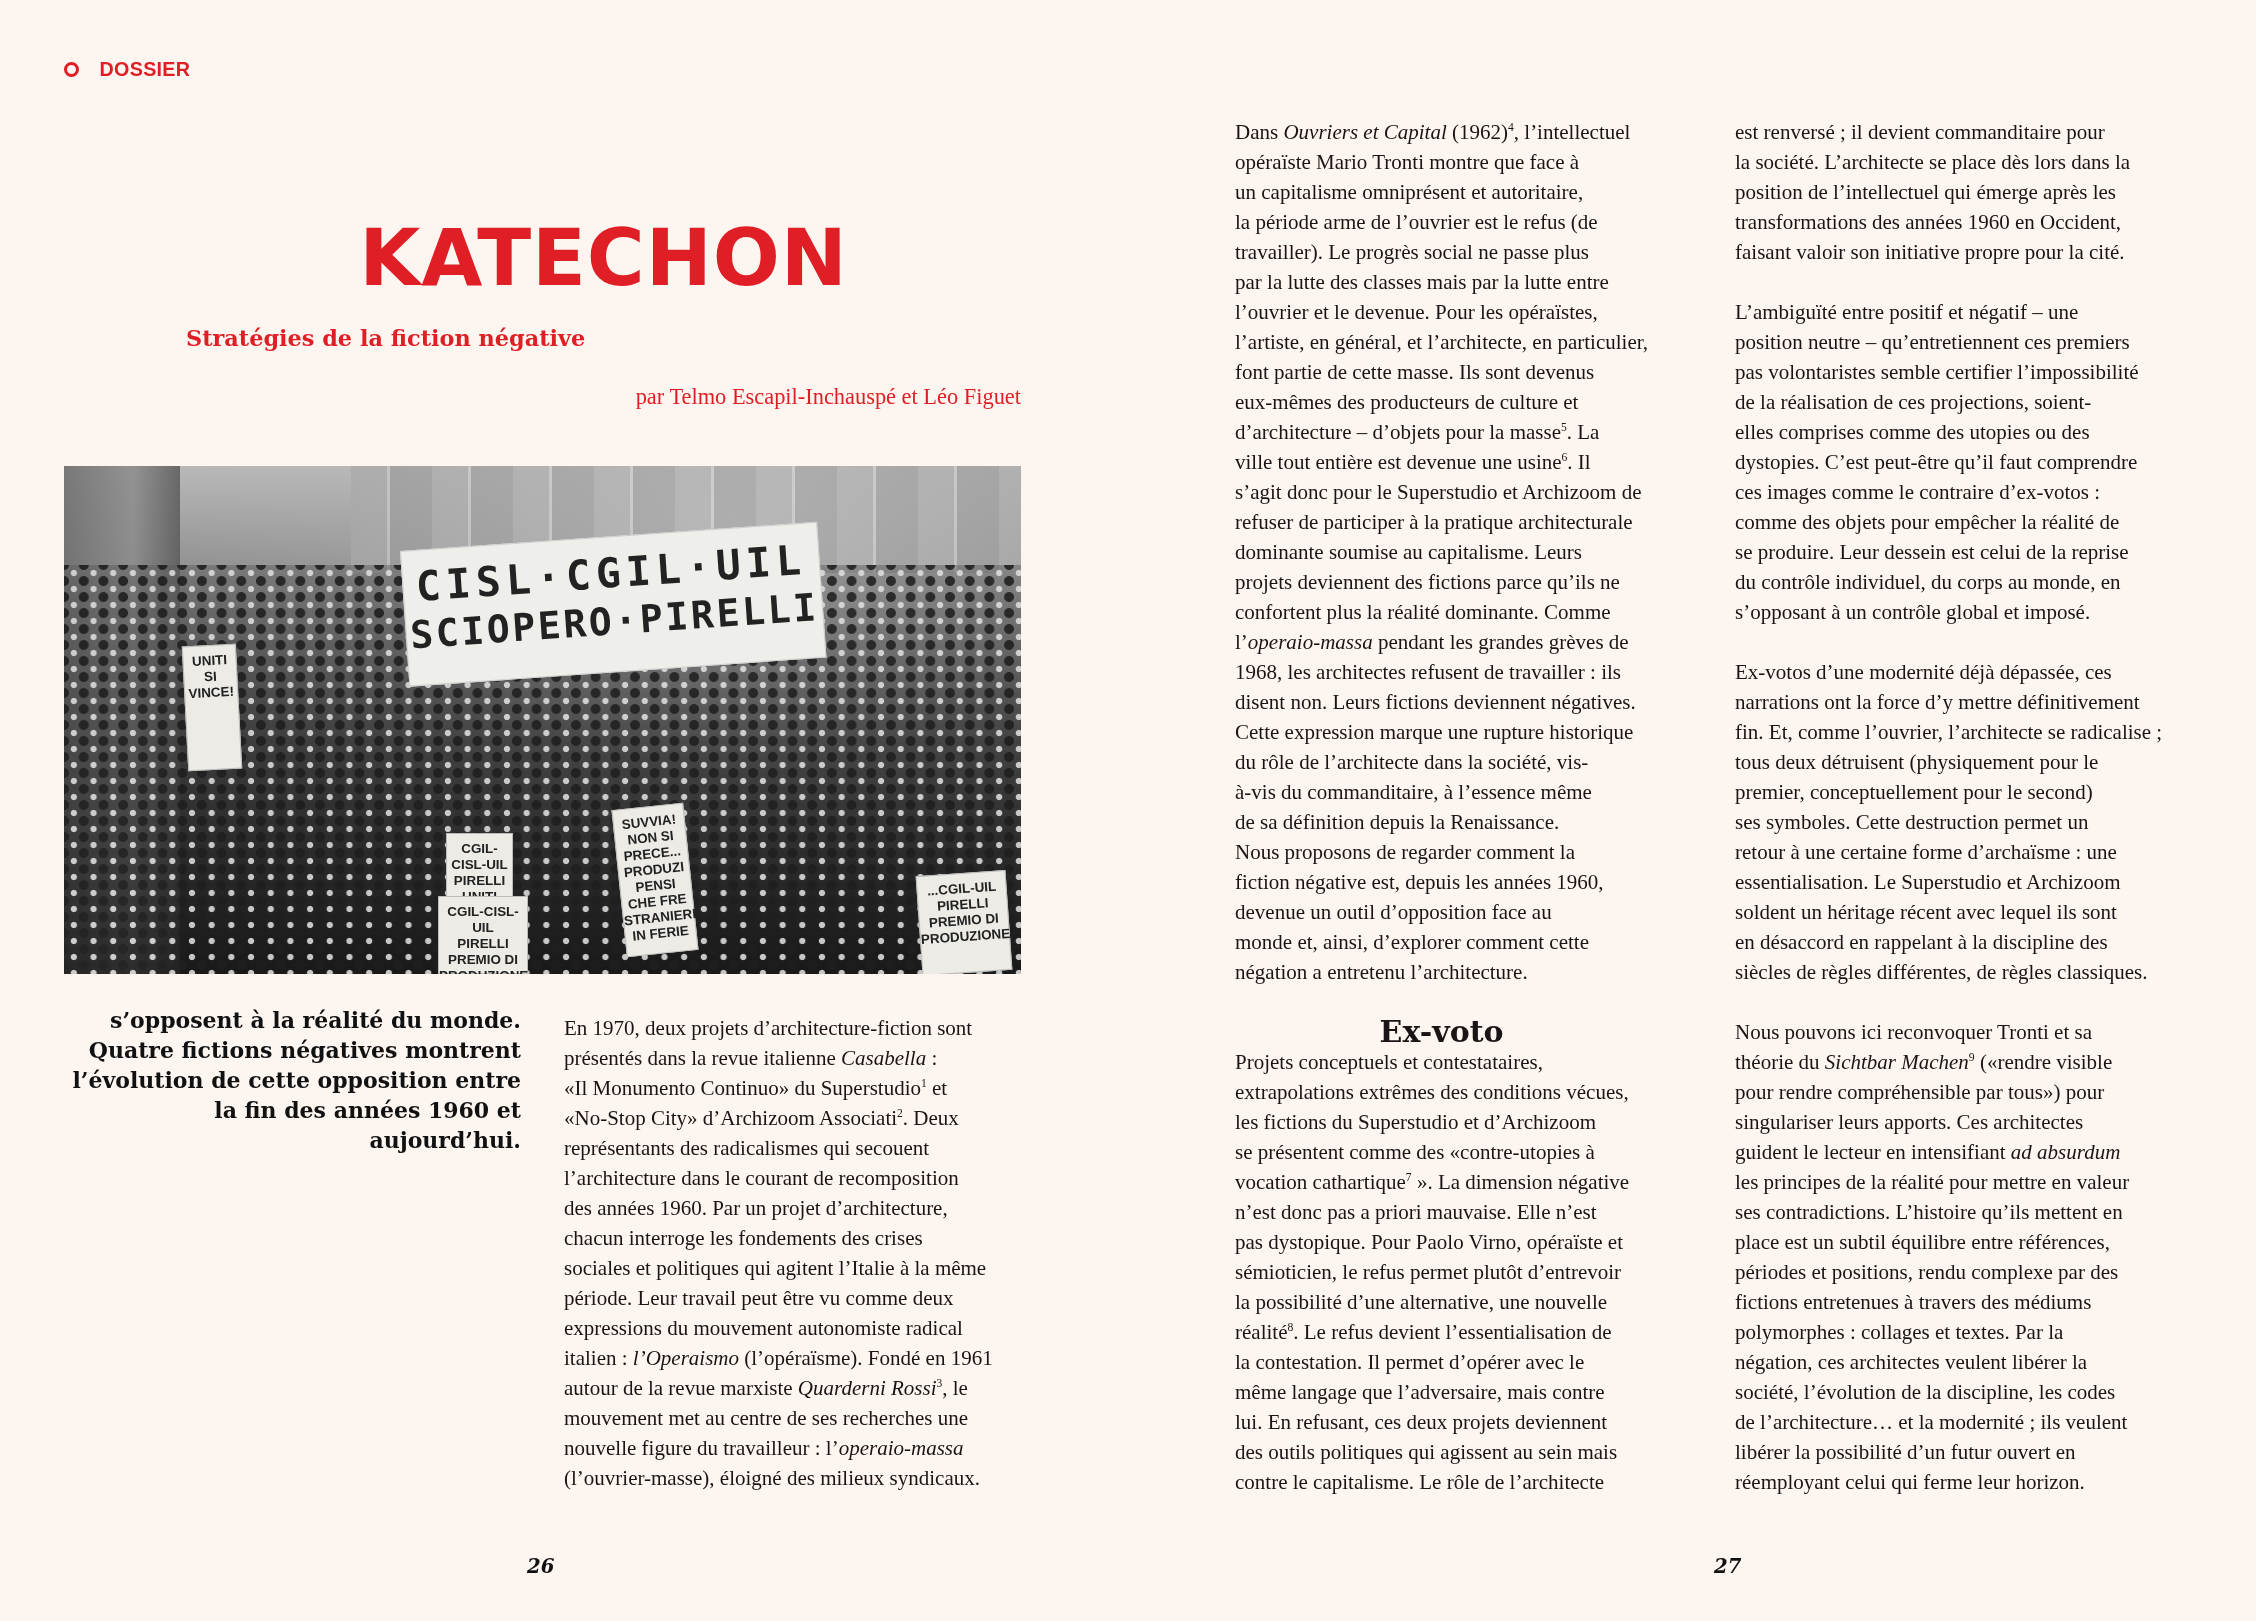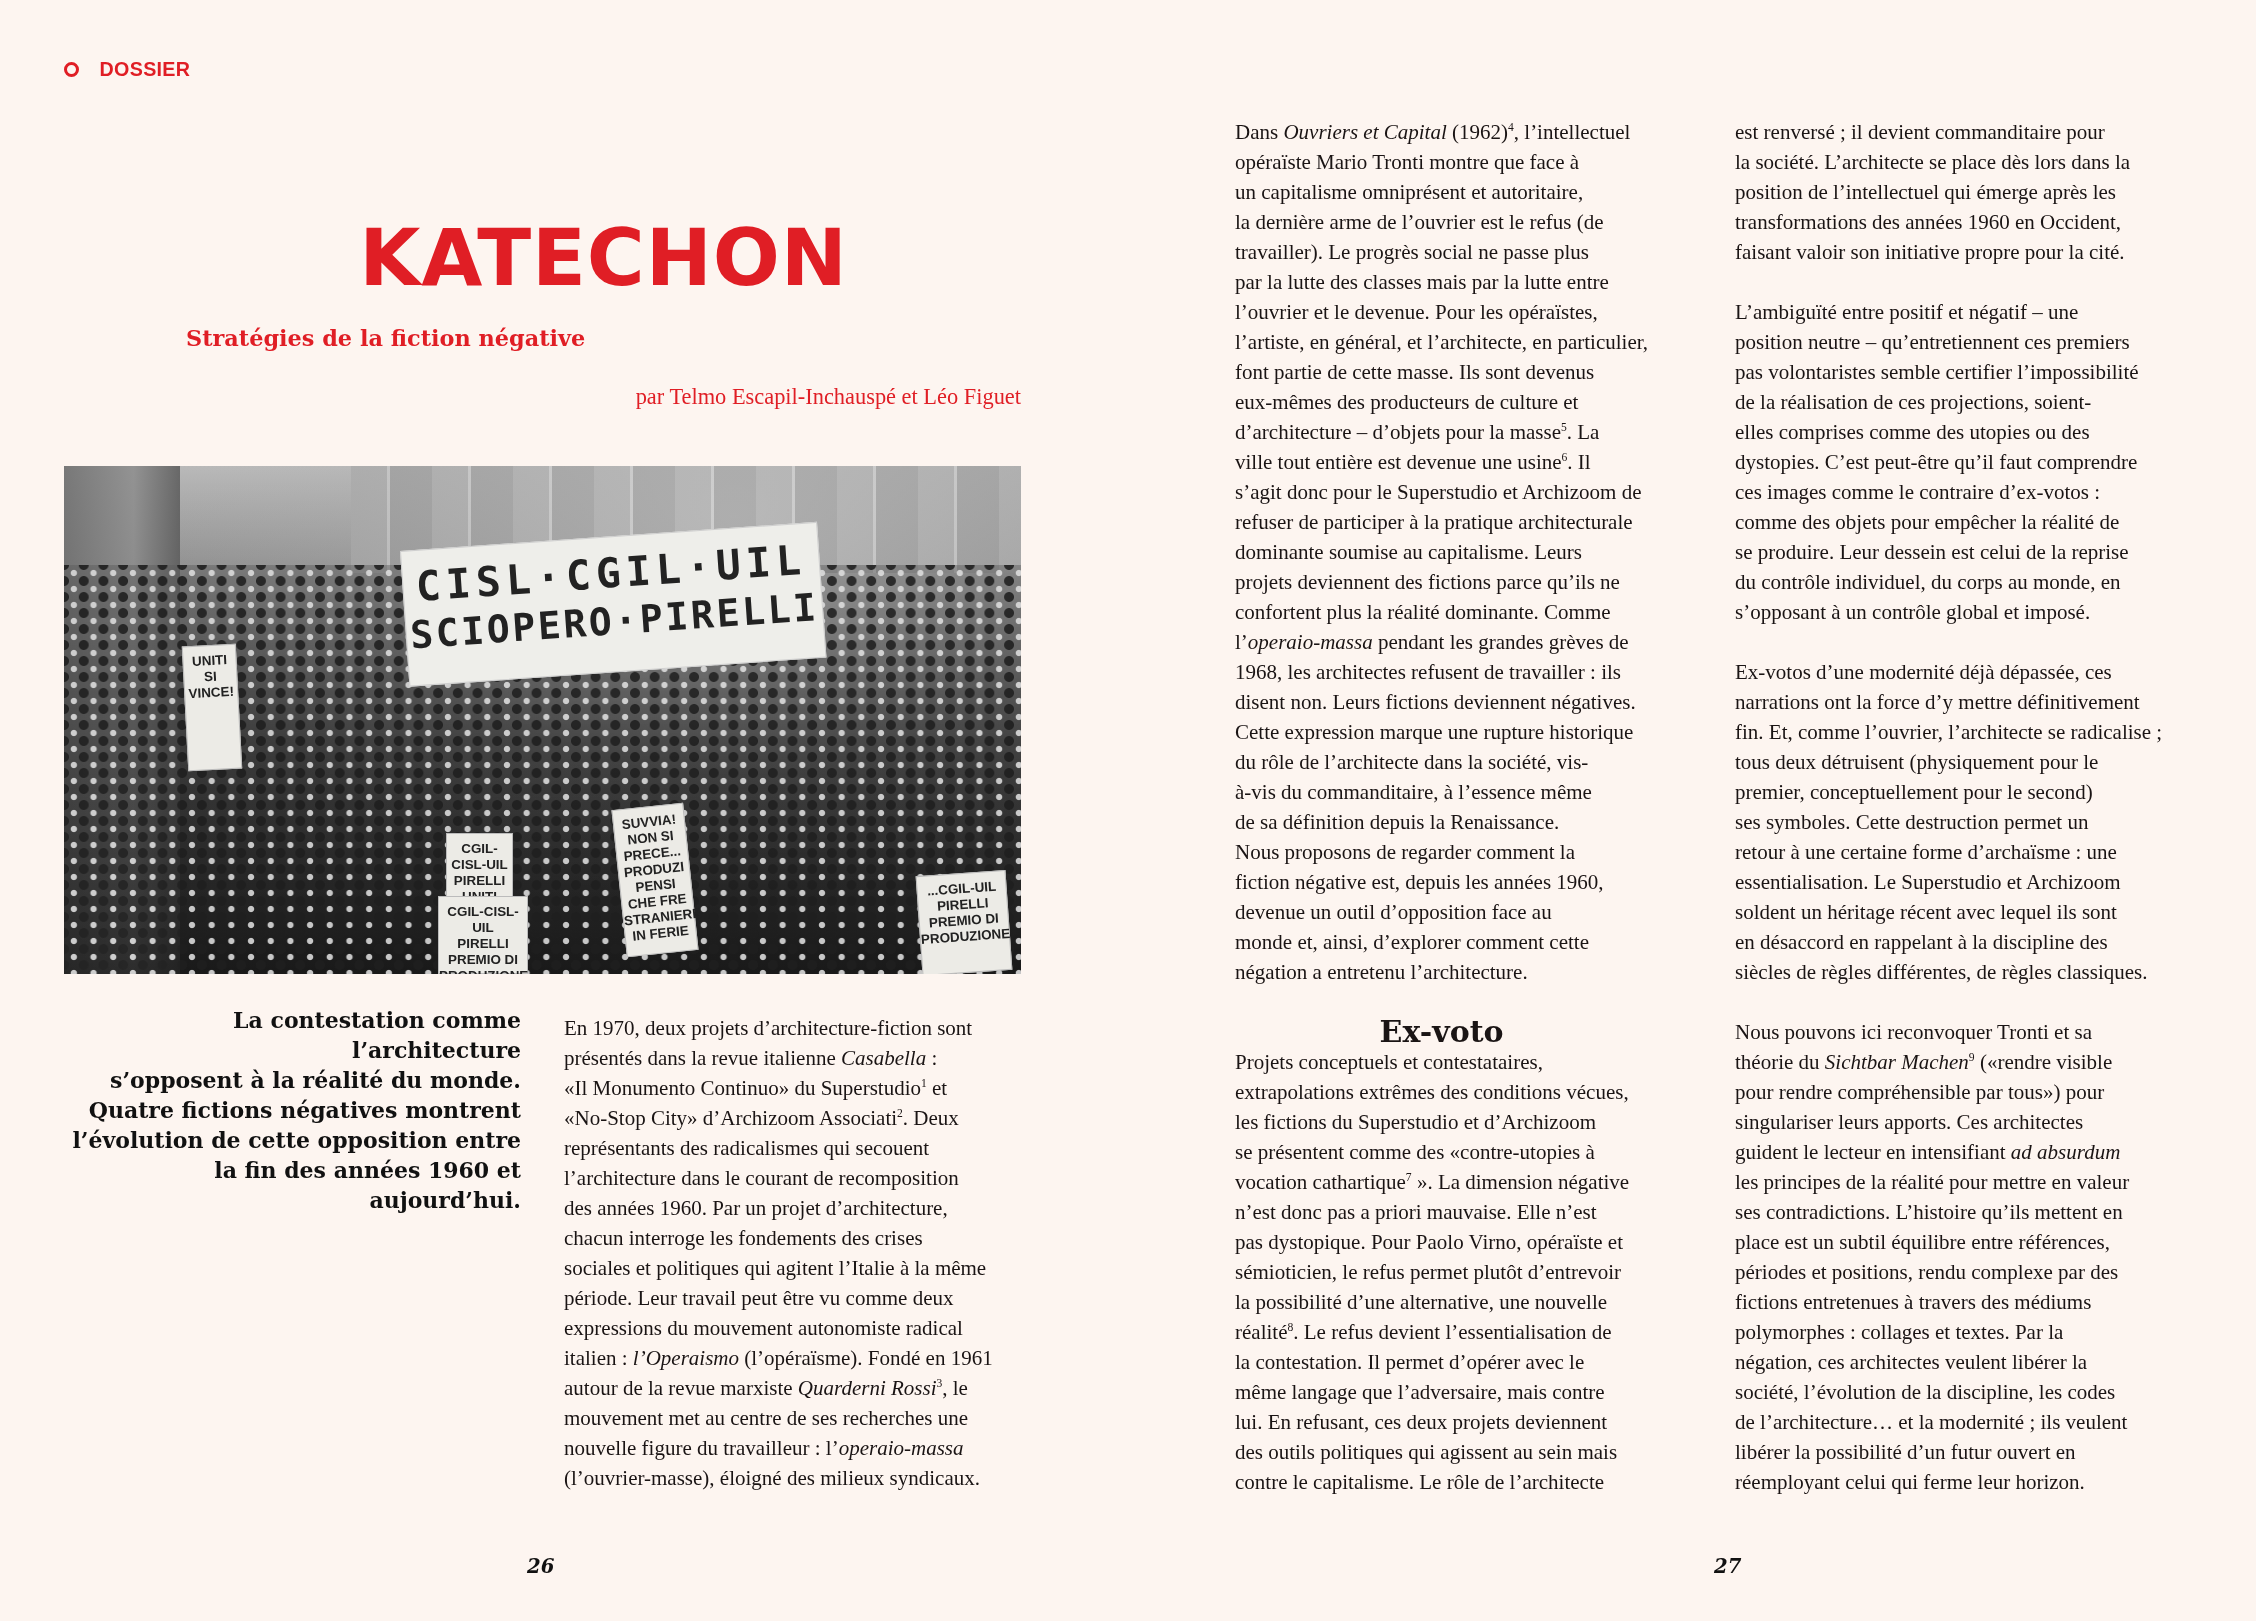--- a/index.html
+++ b/index.html
@@ -150,21 +150,20 @@
 CHE FRE
 STRANIERE
 IN FERIE</div>
   <div class="placard" style="left:855px;top:407px;width:90px;height:100px;transform:rotate(-4deg)">...CGIL-UIL
 PIRELLI
 PREMIO DI
 PRODUZIONE</div>
 </div>
 
 <div class="abs standfirst">
-  <div>La contestation comme l’architecture</div>
   <div>s’opposent à la réalité du monde.</div>
   <div>Quatre fictions négatives montrent</div>
   <div>l’évolution de cette opposition entre</div>
   <div>la fin des années 1960 et aujourd’hui.</div>
 </div>
 
 <div class="abs col col1">
     <span class="line"><span>En 1970, deux projets d’architecture-fiction sont</span></span>
     <span class="line"><span>présentés dans la revue italienne </span><em>Casabella</em><span> :</span></span>
     <span class="line"><span>«Il Monumento Continuo» du Superstudio</span><sup>1</sup><span> et</span></span>
@@ -179,21 +178,21 @@
     <span class="line"><span>italien : </span><em>l’Operaismo</em><span> (l’opéraïsme). Fondé en 1961</span></span>
     <span class="line"><span>autour de la revue marxiste </span><em>Quarderni Rossi</em><sup>3</sup><span>, le</span></span>
     <span class="line"><span>mouvement met au centre de ses recherches une</span></span>
     <span class="line"><span>nouvelle figure du travailleur : l’</span><em>operaio-massa</em></span>
     <span class="line"><span>(l’ouvrier-masse), éloigné des milieux syndicaux.</span></span>
   </div>
 <div class="abs col col2">
     <span class="line"><span>Dans </span><em>Ouvriers et Capital</em><span> (1962)</span><sup>4</sup><span>, l’intellectuel</span></span>
     <span class="line"><span>opéraïste Mario Tronti montre que face à</span></span>
     <span class="line"><span>un capitalisme omniprésent et autoritaire,</span></span>
-    <span class="line"><span>la dernière arme de l’ouvrier est le refus (de</span></span>
+    <span class="line"><span>la période arme de l’ouvrier est le refus (de</span></span>
     <span class="line"><span>travailler). Le progrès social ne passe plus</span></span>
     <span class="line"><span>par la lutte des classes mais par la lutte entre</span></span>
     <span class="line"><span>l’ouvrier et le devenue. Pour les opéraïstes,</span></span>
     <span class="line"><span>l’artiste, en général, et l’architecte, en particulier,</span></span>
     <span class="line"><span>font partie de cette masse. Ils sont devenus</span></span>
     <span class="line"><span>eux-mêmes des producteurs de culture et</span></span>
     <span class="line"><span>d’architecture – d’objets pour la masse</span><sup>5</sup><span>. La</span></span>
     <span class="line"><span>ville tout entière est devenue une usine</span><sup>6</sup><span>. Il</span></span>
     <span class="line"><span>s’agit donc pour le Superstudio et Archizoom de</span></span>
     <span class="line"><span>refuser de participer à la pratique architecturale</span></span>

